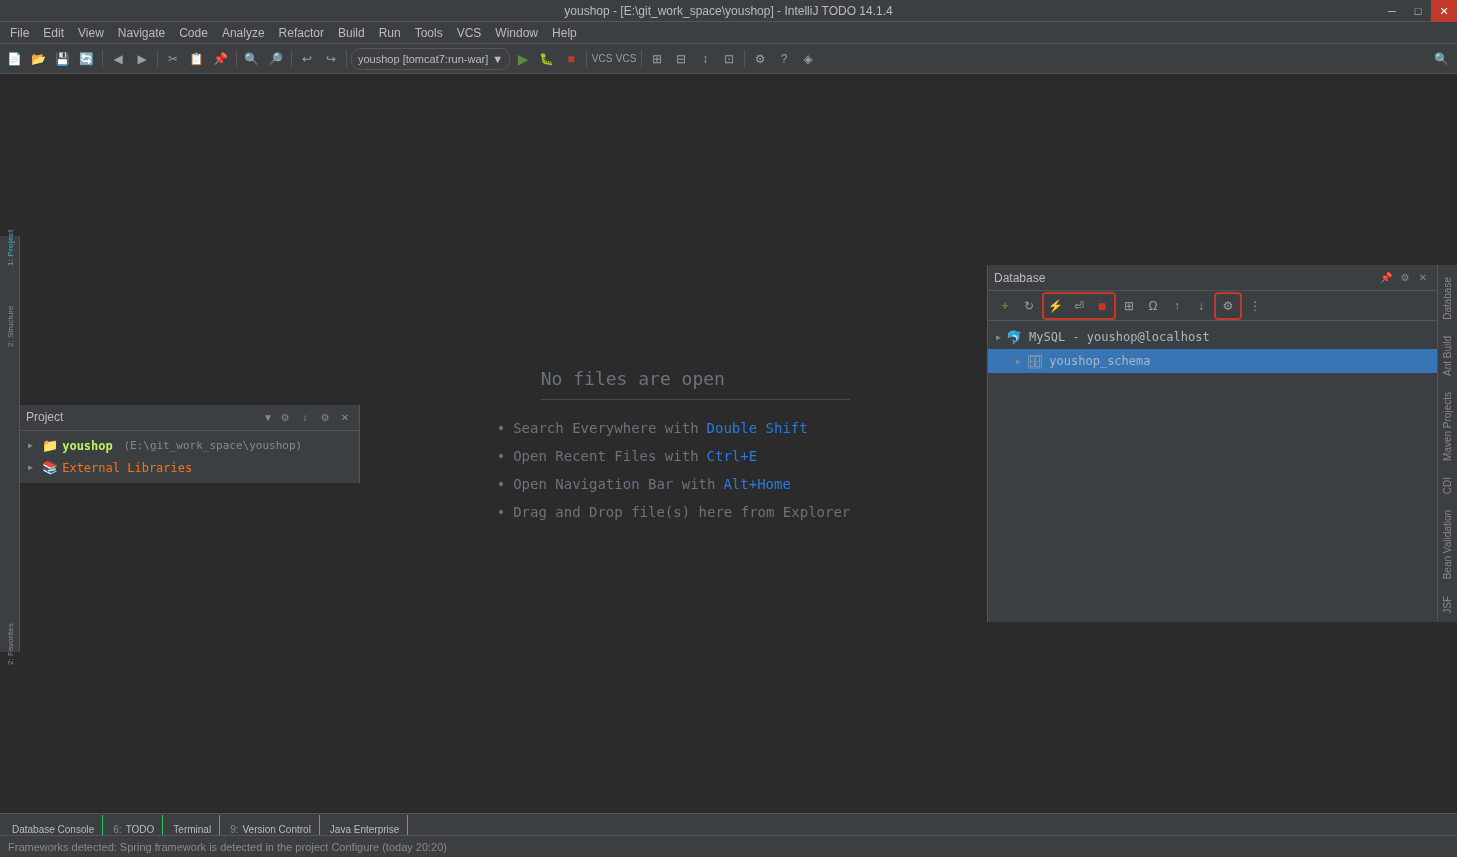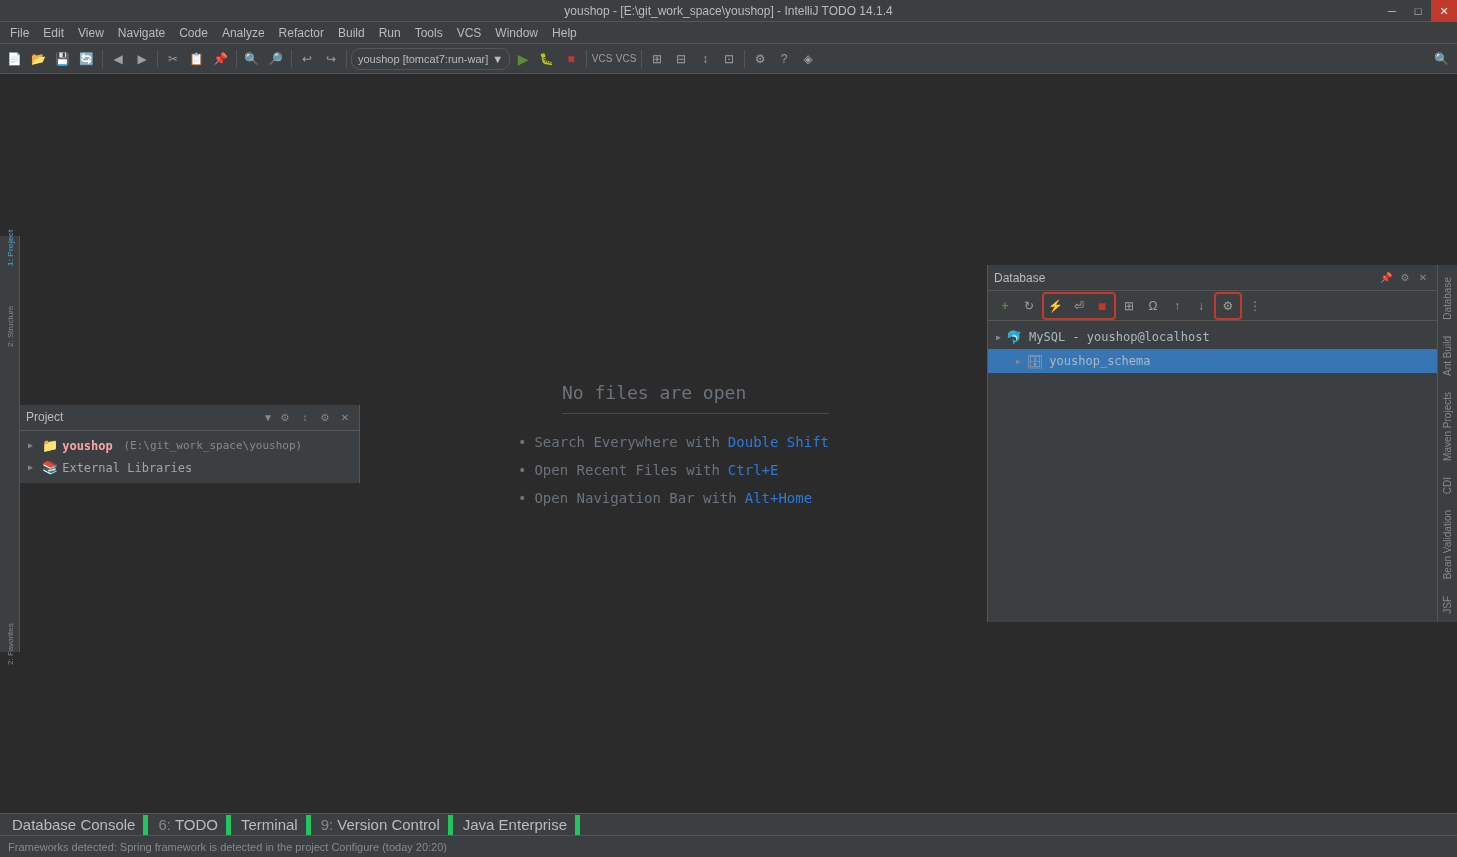--- a/index.html
+++ b/index.html
@@ -177,21 +177,21 @@
       padding: 2px 8px;
       height: 22px;
       gap: 4px;
       cursor: pointer;
       font-size: 12px;
       font-family: monospace;
     }
     .tree-item .arrow { font-size: 8px; color: #888; width: 10px; }
     .tree-item .folder-icon { color: #cc8b2f; font-size: 13px; }
     .tree-item .lib-icon { color: #cc8b2f; font-size: 13px; }
-    .tree-item-label { color: #a3a3a3; }
+    .tree-item-label { color: #f97316; }
     .tree-item-path { color: #888; font-size: 11px; }
 
     
     #editor-area {
       flex: 1;
       background: #2b2b2b;
       display: flex;
       align-items: center;
       justify-content: center;
       position: relative;
@@ -319,26 +319,26 @@
       background: #3c3f41;
       display: flex;
       align-items: center;
       padding: 0 4px;
       border-top: 1px solid #555;
       gap: 2px;
     }
     .bottom-tab {
       height: 20px;
       display: flex;
-      align-items: center;
+      align-items: flex-end;
       padding: 0 8px;
-      font-size: 15px;
+      font-size: 10px;
       color: #bbb;
       cursor: pointer;
-      border-right: 5px solid #22c55e;
+      border-right: 1px solid #22c55e;
       gap: 4px;
     }
     .tab-num { color: #888; }
 
     
     #status-bar {
       height: 22px;
       background: #3c3f41;
       border-top: 1px solid #555;
       display: flex;
@@ -463,21 +463,21 @@
       <span style="color:#888; font-size:10px;">▼</span>
       <div class="panel-header-icon">⚙</div>
       <div class="panel-header-icon">↕</div>
       <div class="panel-header-icon">⚙</div>
       <div class="panel-header-icon">✕</div>
     </div>
     <div id="project-tree">
       <div class="tree-item">
         <span class="arrow">▶</span>
         <span class="folder-icon">📁</span>
-        <span class="tree-item-label" style="color:#fca5a5; font-weight:bold;">youshop</span>
+        <span class="tree-item-label" style="color:#bef264; font-weight:bold;">youshop</span>
         <span class="tree-item-path">&nbsp;(E:\git_work_space\youshop)</span>
       </div>
       <div class="tree-item">
         <span class="arrow">▶</span>
         <span class="lib-icon">📚</span>
         <span class="tree-item-label">External Libraries</span>
       </div>
     </div>
   </div>
 
@@ -491,20 +491,23 @@
             <span>Search Everywhere with </span>
             <span class="shortcut">Double Shift</span>
           </li>
           <li>
             <span>Open Recent Files with </span>
             <span class="shortcut">Ctrl+E</span>
           </li>
           <li>
             <span>Open Navigation Bar with </span>
             <span class="shortcut">Alt+Home</span>
+          </li>
+          <li>
+            <span>Drag and Drop file(s) here from Explorer</span>
           </li>
         </ul>
       </div>
     </div>
 
     <div id="database-panel">
       <div id="database-panel-header">
         <span id="database-panel-title">Database</span>
         <div class="panel-header-icon">📌</div>
         <div class="panel-header-icon">⚙</div>

